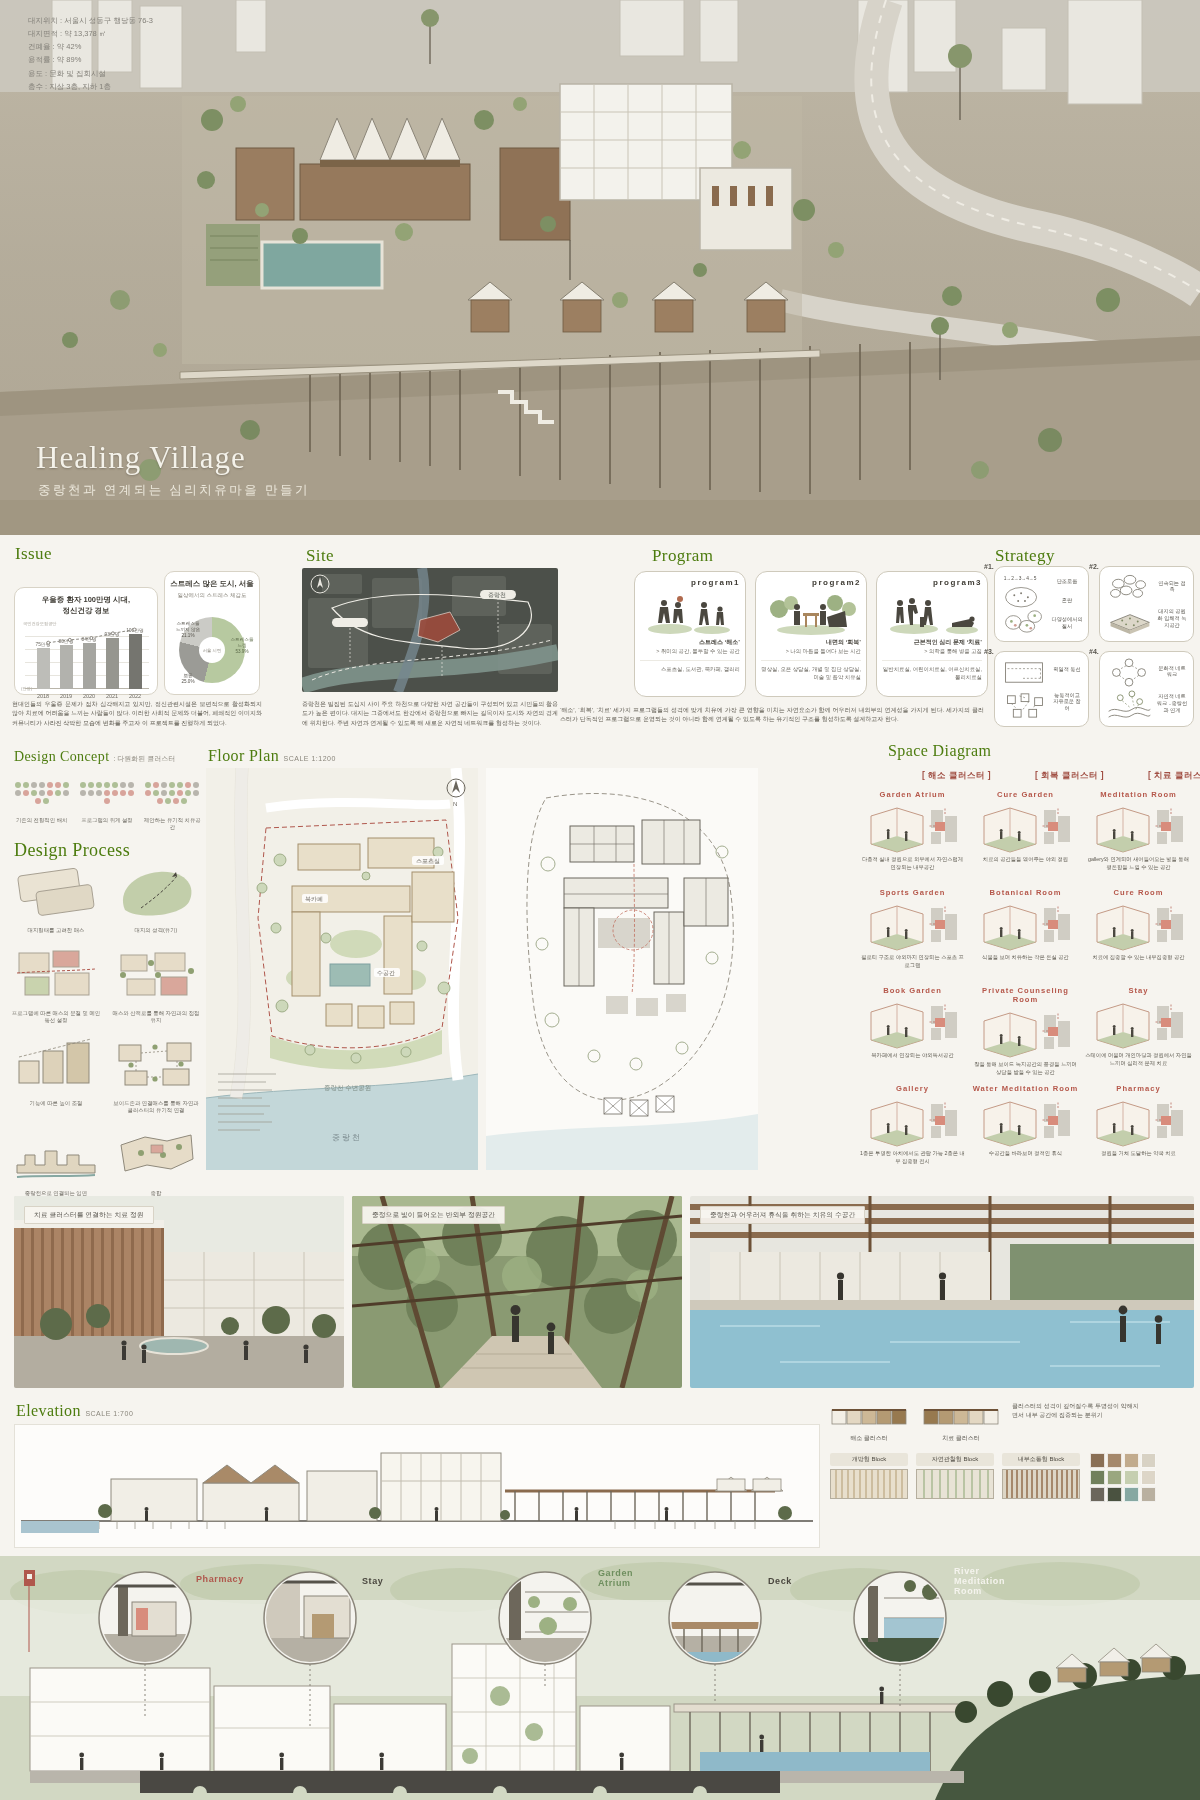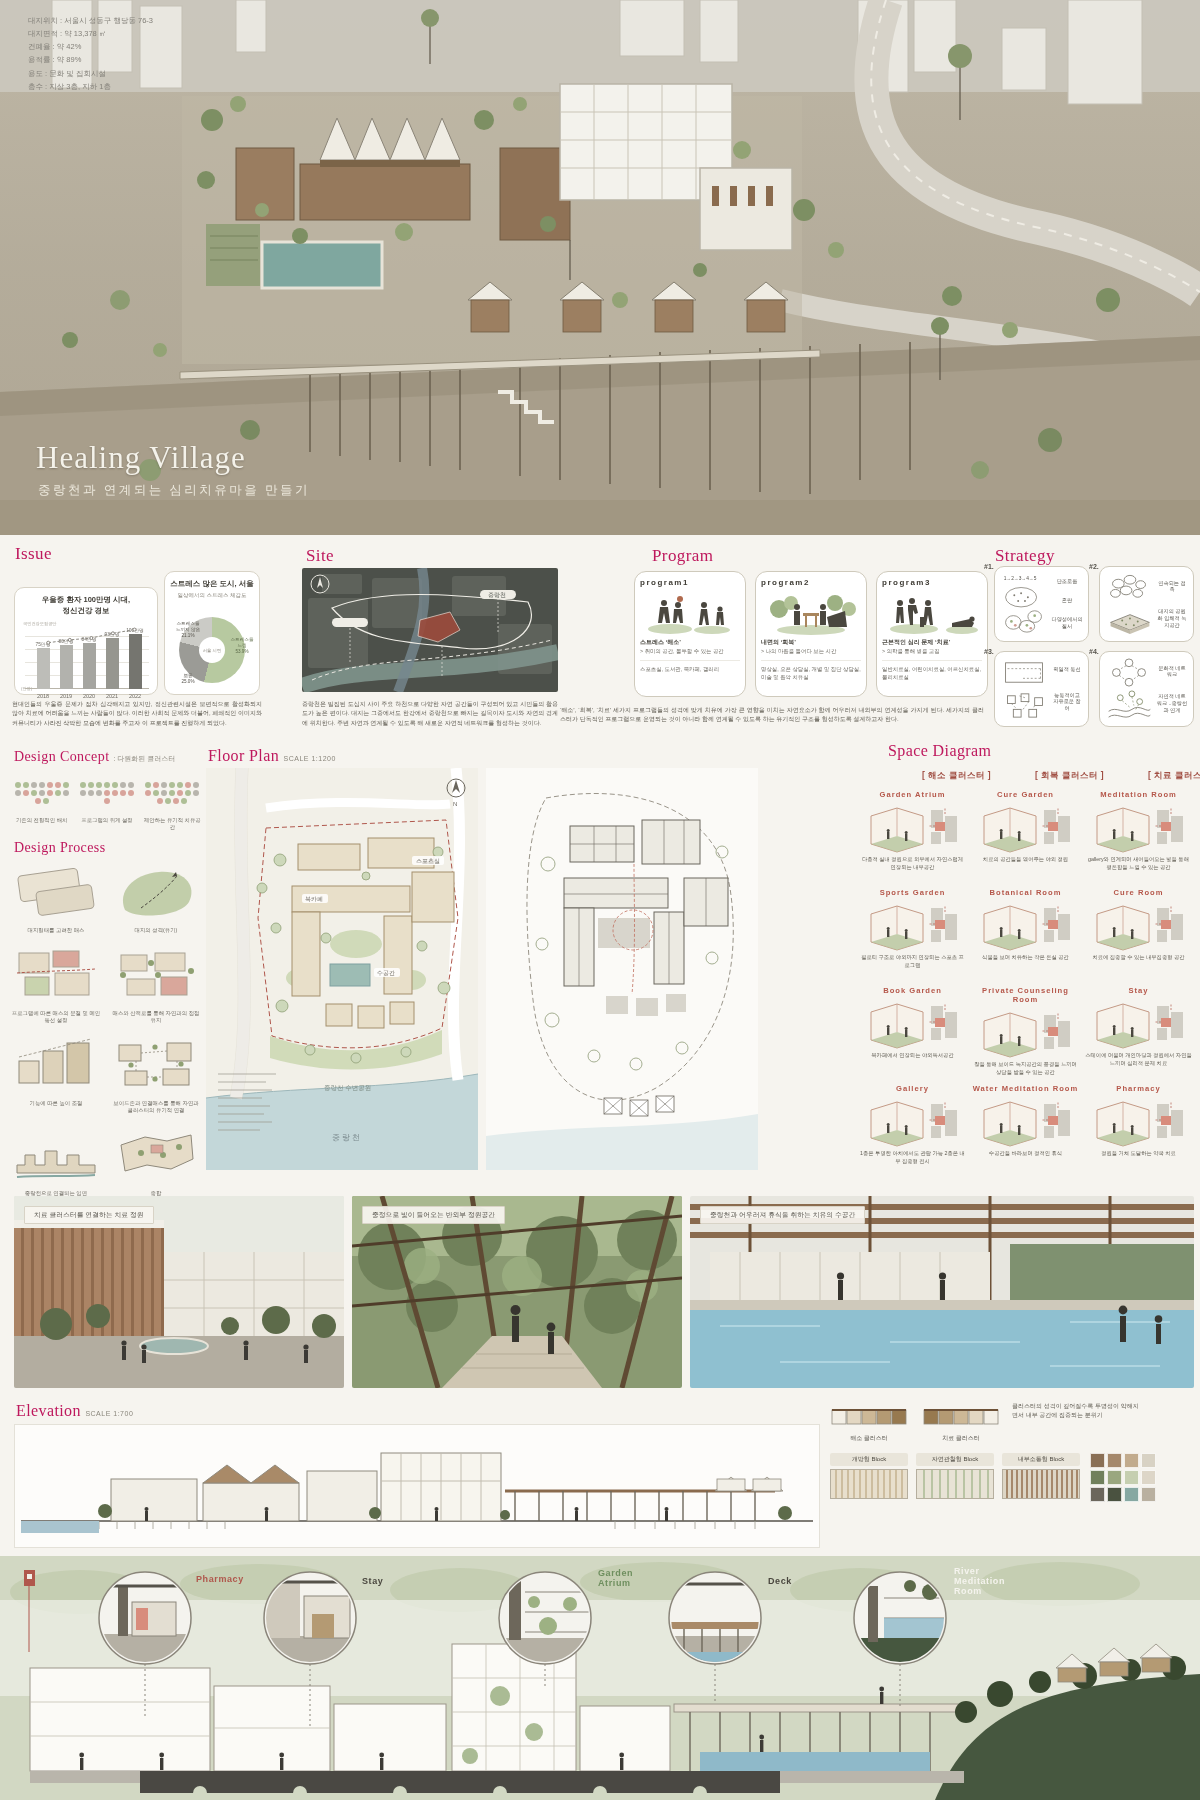--- a/index.html
+++ b/index.html
@@ -4,21 +4,21 @@
 <style>
   * { margin:0; padding:0; box-sizing:border-box; }
   html,body { background:#888; }
   .board {
     position:relative; width:1200px; height:1800px; margin:0 auto;
     background:#f6f4ef; overflow:hidden;
     font-family:"Liberation Sans", sans-serif; color:#434039;
   }
   .abs { position:absolute; }
   .serif { font-family:Liberation Serif, serif; }
-  .sec-h { font-family:"Liberation Serif", serif; font-size:17px; font-weight:500; color:#be185d; letter-spacing:.4px;text-align:center; }
+  .sec-h { font-family:"Liberation Serif", serif; font-size:17px; font-weight:500; color:#4d7c0f; letter-spacing:.4px;text-align:center; }
   .t6 { font-size:6px; line-height:1.55; color:#5c584f; }
   .rcard { background:#fff; border:1px solid #d8d3c6; border-radius:10px; }
 
   
   .hero { left:0; top:0; width:1200px; height:535px; background:#b7af9e; }
   .hero-title { left:36px; top:440px; color:#f4f2ea; font-size:31px; letter-spacing:1px; text-shadow:0 1px 2px rgba(60,55,45,.35); }
   .hero-sub { left:38px; top:482px; color:#ece8dc; font-size:12.5px; letter-spacing:2.5px; }
   .hero-info { left:28px; top:14px; font-size:7.5px; line-height:1.75; color:#84817a; }
 
   
@@ -44,21 +44,21 @@
   .pie { position:absolute; left:50%; top:50%; width:66px; height:66px; margin:-33px 0 0 -33px; border-radius:50%; }
   .pie::after { content:""; position:absolute; left:50%; top:50%; width:26px; height:26px; margin:-13px 0 0 -13px; border-radius:50%; background:#fff; }
   .pie-center { position:absolute; left:50%; top:50%; transform:translate(-50%,-50%); font-size:4.3px; color:#8a867c; z-index:2; }
   .pie-lab { position:absolute; font-size:4.6px; line-height:1.35; color:#55524b; text-align:center; z-index:2; }
 
   .issue-body { left:12px; top:700px; width:250px; text-align:justify; }
   .site-map { left:302px; top:568px; width:256px; height:124px; border-radius:2px; overflow:hidden; }
   .site-body { left:302px; top:700px; width:256px; text-align:justify; }
 
   .prog-cards { left:634px; top:571px; width:352px; display:flex; gap:9px; }
-  .prog-card { width:112px; height:126px; border-radius:12px; border:1px solid #cfcabc; background:#fff; padding:6px 5px; text-align:left; }
+  .prog-card { width:112px; height:126px; border-radius:12px; border:1px solid #cfcabc; background:#fff; padding:6px 5px; text-align:right; }
   .prog-name { font-size:8px; font-weight:bold; letter-spacing:1.5px; color:#3f3c35; }
   .prog-illus { height:44px; margin:4px 0 3px; position:relative; }
   .prog-l1 { font-size:6px; font-weight:bold; color:#45423b; }
   .prog-l2 { font-size:5.4px; color:#6d6a62; margin-top:1px; }
   .prog-l3 { font-size:5.4px; color:#6d6a62; margin-top:5px; padding-top:4px; border-top:1px solid #eceae3; line-height:1.5; }
   .prog-body { left:560px; top:706px; width:424px; text-align:justify; }
 
   .strat-grid { left:994px; top:566px; width:200px; display:grid; grid-template-columns:1fr 1fr; gap:9px 10px; }
   .strat-card { position:relative; border:1px solid #cfcabc; background:#fff; border-radius:10px; height:76px; padding:5px 5px 5px 6px; }
   .strat-num { position:absolute; left:-11px; top:-4px; font-size:7px; font-weight:bold; color:#55524b; }
@@ -642,21 +642,21 @@
           <span style="background: rgb(184, 181, 173);"></span>
           <span style="background: rgb(216, 164, 155);"></span>
           <span style="background: rgb(174, 191, 150);"></span>
           <span style="background: rgb(216, 164, 155);"></span>
           <span style="background: rgb(174, 191, 150);"></span>
         </div>
       <div class="dc-cap">제안하는 유기적 치유공간</div>
     </div>
   </div>
 
-  <div class="abs dp-head sec-h" style="font-size:14px">Design Process</div>
+  <div class="abs dp-head sec-h" style="font-size:18px">Design Process</div>
   <div class="abs dp-grid">
     <div class="dp-cell">
       <svg class="dp-shape" viewBox="0 0 90 58" style="width:100%">
         <rect x="8" y="10" width="60" height="26" rx="4" fill="#eae3d3" stroke="#a8a193" transform="rotate(-8 38 23)"></rect>
         <rect x="26" y="26" width="56" height="24" rx="4" fill="#e0d8c5" stroke="#a8a193" transform="rotate(-8 54 38)"></rect>
       </svg>
       <div class="dp-cap">대지형태를 고려한 매스</div>
     </div>
     <div class="dp-cell">
       <svg class="dp-shape" viewBox="0 0 90 58" style="width:100%">

